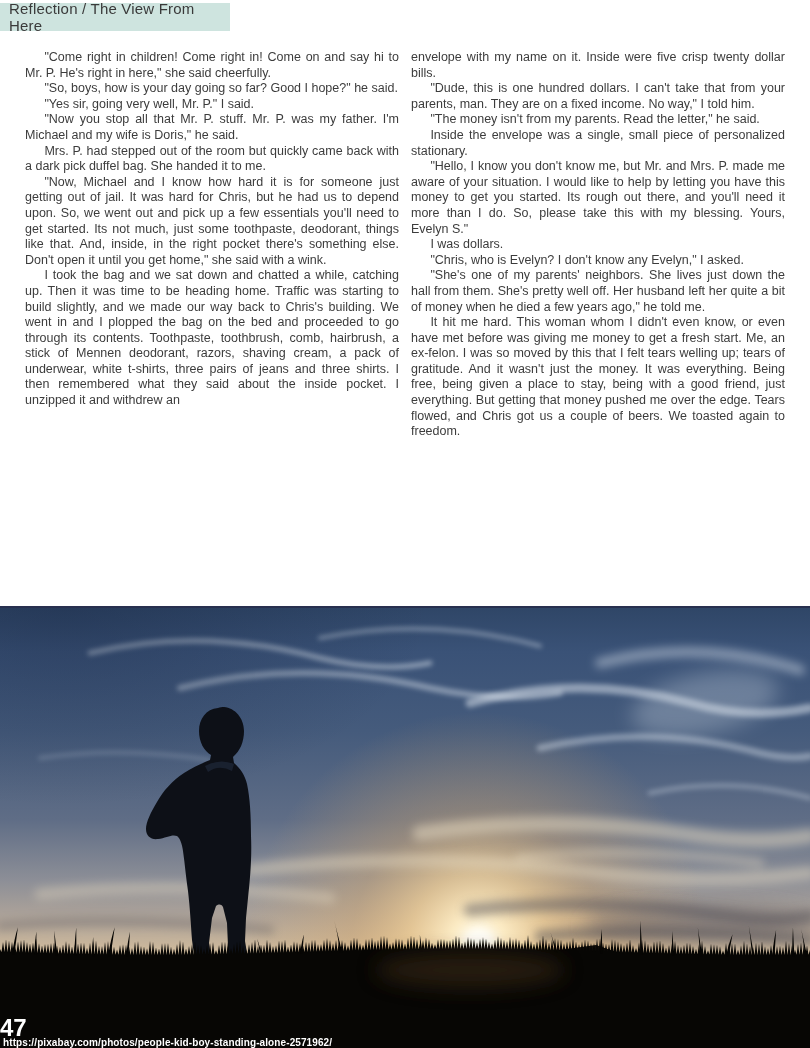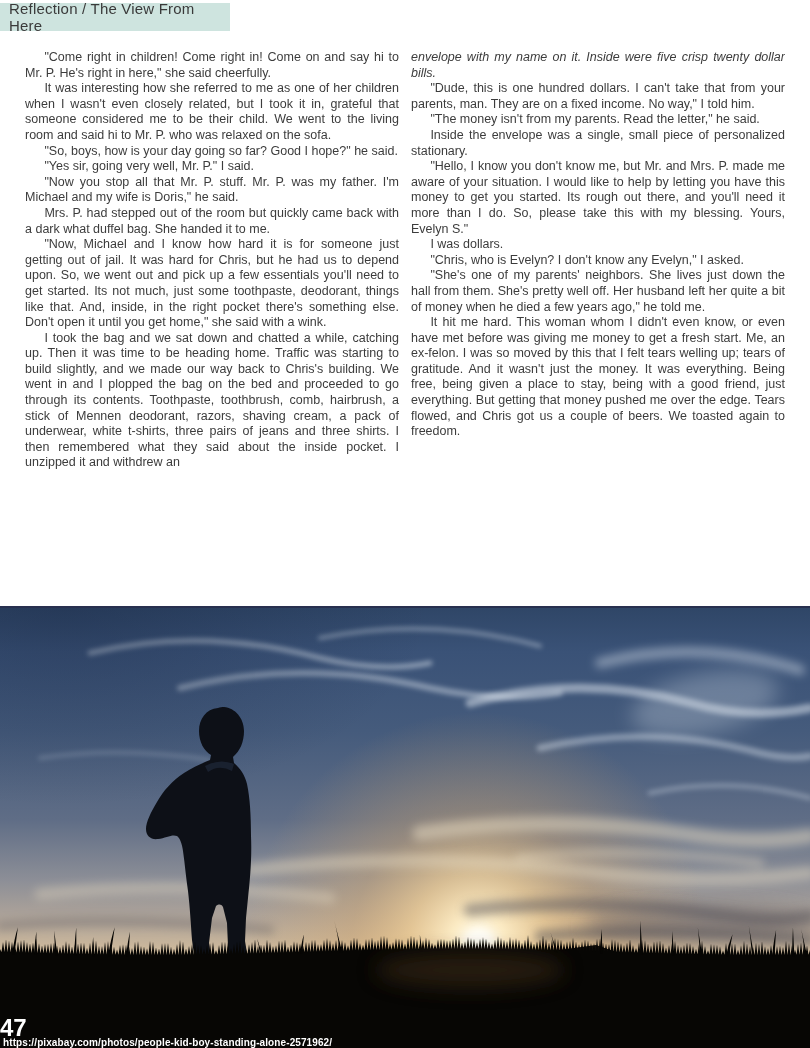--- a/index.html
+++ b/index.html
@@ -18,21 +18,21 @@
 
   .article {
     position:absolute; left:25px; top:50px; width:760px; height:545px;
     display:flex; gap:12px; overflow:hidden;
   }
   .col {
     width:374px; font-size:12.5px; line-height:15.6px; color:#3c3c3c;
     text-align:justify; hyphens:none;
   }
   .col p { margin:0; text-indent:1.55em; }
-  #col-right p:first-child { text-indent:0;font-style:italic; }
+  #col-right p:first-child { text-indent:0; }
 
   .photo {
     position:absolute; left:0; top:606px; width:810px; height:442px;
     border-top:2px solid #28304f; box-sizing:border-box; background:#080705;
   }
   .photo svg { position:absolute; left:0; top:0; width:810px; height:440px; display:block; }
 
   .credit {
     position:absolute; left:3px; bottom:0; color:#ffffff;
     font-size:10px; font-weight:bold; letter-spacing:0.1px; z-index:3;
@@ -47,25 +47,24 @@
 
 <div class="page">
 
   <div class="header-badge">
     <span>Reflection / The View From Here</span>
   </div>
 
   <div class="article">
     <div class="col" id="col-left">
         <p>"Come right in children! Come right in! Come on and say hi to Mr. P. He's right in here," she said cheerfully.</p>
-        <p>It was interesting how she referred to me as one of her children when I wasn't even closely related, but I took it in, grateful that someone considered me to be their child. We went to the living room and said hi to Mr. P. who was relaxed on the sofa.</p>
         <p>"So, boys, how is your day going so far? Good I hope?" he said.</p>
         <p>"Yes sir, going very well, Mr. P." I said.</p>
         <p>"Now you stop all that Mr. P. stuff. Mr. P. was my father. I'm Michael and my wife is Doris," he said.</p>
-        <p>Mrs. P. had stepped out of the room but quickly came back with a dark what duffel bag. She handed it to me.</p>
+        <p>Mrs. P. had stepped out of the room but quickly came back with a dark pick duffel bag. She handed it to me.</p>
         <p>"Now, Michael and I know how hard it is for someone just getting out of jail. It was hard for Chris, but he had us to depend upon. So, we went out and pick up a few essentials you'll need to get started. Its not much, just some toothpaste, deodorant, things like that. And, inside, in the right pocket there's something else. Don't open it until you get home," she said with a wink.</p>
         <p>I took the bag and we sat down and chatted a while, catching up. Then it was time to be heading home. Traffic was starting to build slightly, and we made our way back to Chris's building. We went in and I plopped the bag on the bed and proceeded to go through its contents. Toothpaste, toothbrush, comb, hairbrush, a stick of Mennen deodorant, razors, shaving cream, a pack of underwear, white t-shirts, three pairs of jeans and three shirts. I then remembered what they said about the inside pocket. I unzipped it and withdrew an</p>
       </div>
     <div class="col" id="col-right">
         <p>envelope with my name on it. Inside were five crisp twenty dollar bills.</p>
         <p>"Dude, this is one hundred dollars. I can't take that from your parents, man. They are on a fixed income. No way," I told him.</p>
         <p>"The money isn't from my parents. Read the letter," he said.</p>
         <p>Inside the envelope was a single, small piece of personalized stationary.</p>
         <p>"Hello, I know you don't know me, but Mr. and Mrs. P. made me aware of your situation. I would like to help by letting you have this money to get you started. Its rough out there, and you'll need it more than I do. So, please take this with my blessing. Yours, Evelyn S."</p>
         <p>I was dollars.</p>

